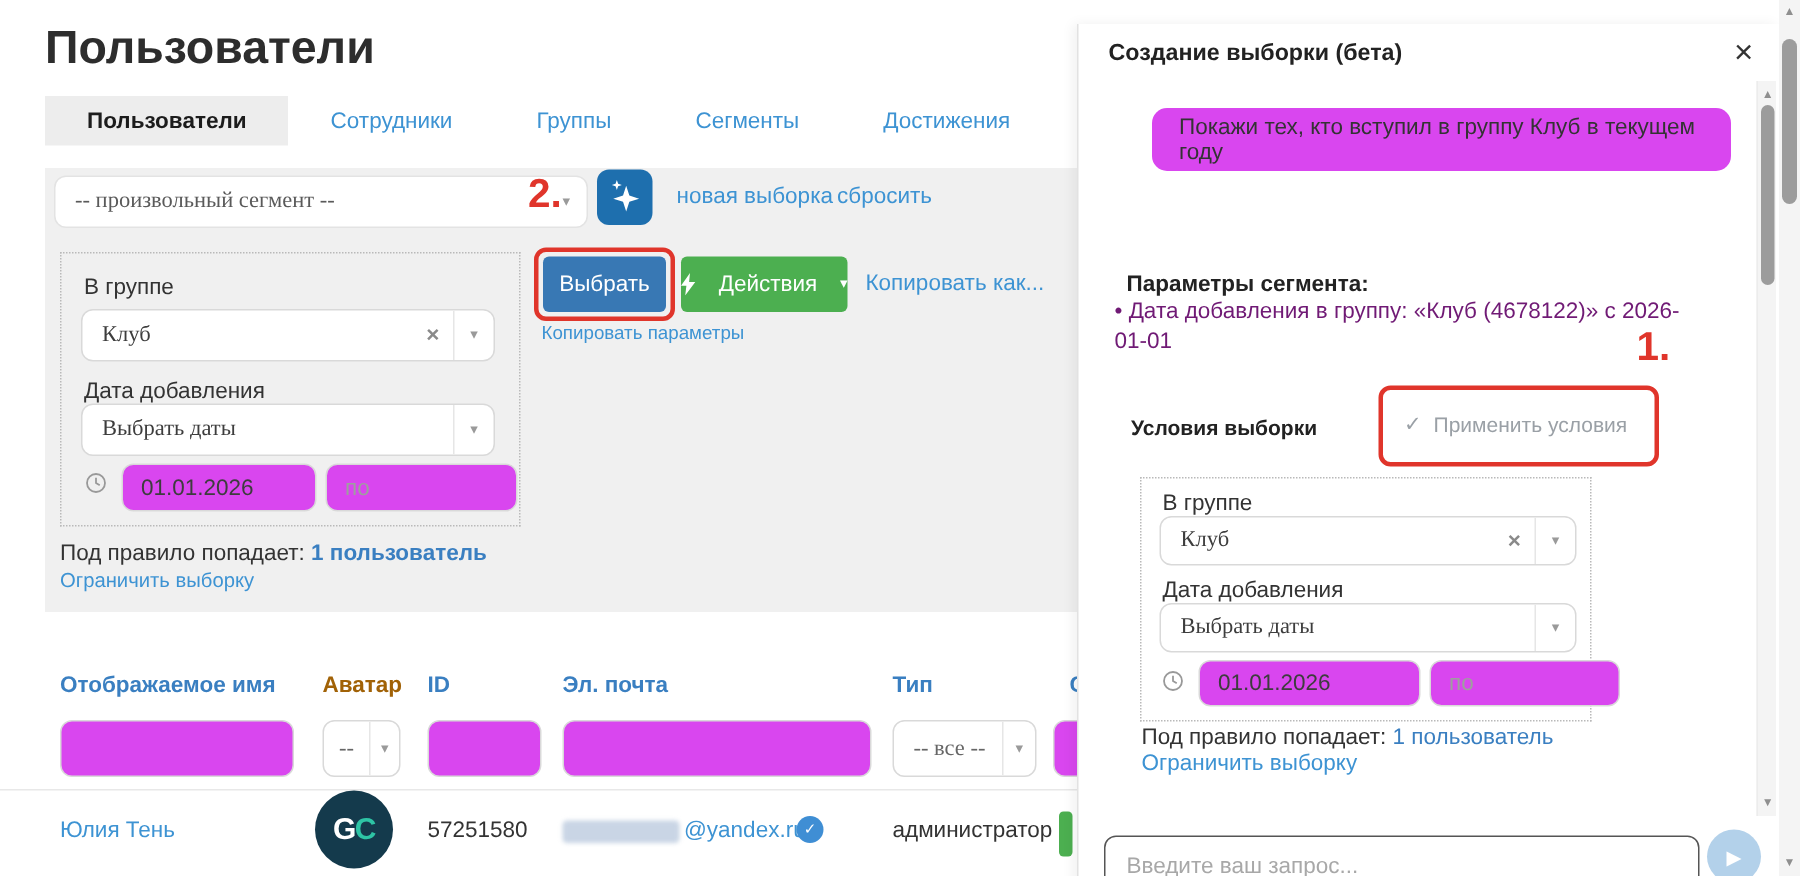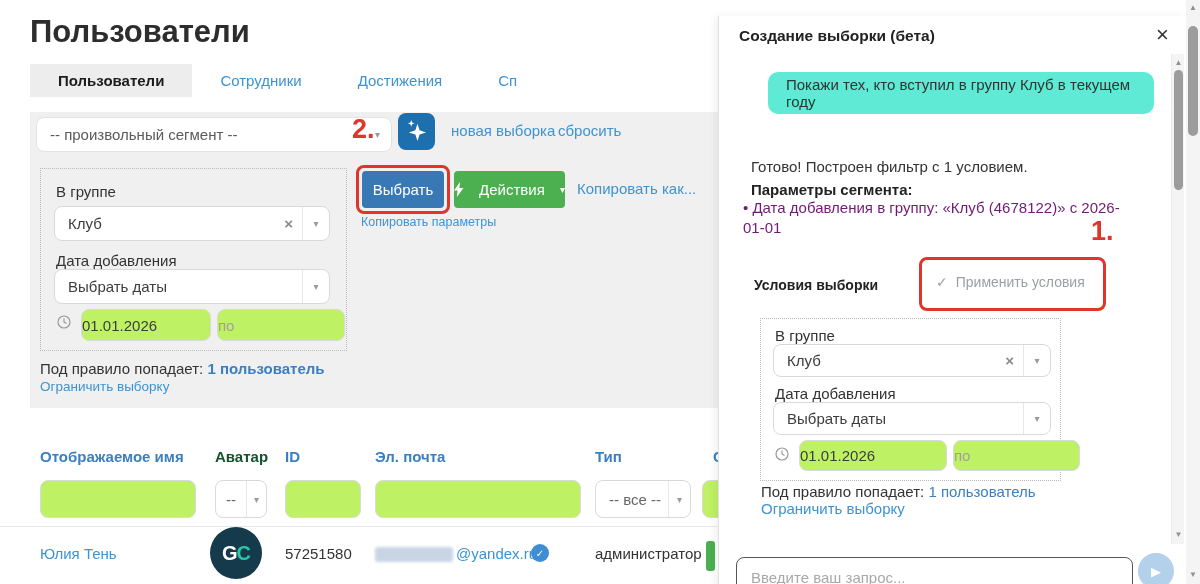--- a/index.html
+++ b/index.html
@@ -15,52 +15,52 @@
   
   .tabs{display:flex;align-items:stretch;height:33px;font-size:15px;}
   .tab{display:flex;align-items:center;padding:0 28px;color:var(--link-blue);cursor:pointer;}
   .tab.active{background:#ededed;color:#1c1c1c;font-weight:bold;}
   
   .gray-panel{background:#f0f0f0;}
   .dotted{border:1px dotted #b9b9b9;}
   
   .sel{background:#fff;border:1px solid #d9d9d9;border-radius:8px;display:flex;align-items:center;
        font-size:15px;color:#3d3d3d;cursor:pointer;overflow:hidden;}
-  .sel .sel-text{flex:1;padding:0 13px;white-space:nowrap;overflow:hidden;}
+  .sel .sel-text{flex:1;padding:0 13px;white-space:nowrap;overflow:hidden;font-family:Liberation Serif, serif;}
   .sel .clear{color:#8a8a8a;font-size:15px;font-weight:bold;padding:0 9px;}
   .sel .sel-arrow{width:27px;align-self:stretch;display:flex;align-items:center;justify-content:center;
        border-left:1px solid #e6e6e6;color:#9a9a9a;font-size:10px;}
   .sel.noborder-arrow .sel-arrow{border-left:none;}
-  .inp{background:#bef264;border:1px solid #d9d9d9;border-radius:8px;font-size:15px;color:#3d3d3d;
-       padding:0 0;outline:none;font-family:inherit;}
+  .inp{background:#d946ef;border:1px solid #d9d9d9;border-radius:8px;font-size:15px;color:#3d3d3d;
+       padding:0 12px;outline:none;font-family:inherit;}
   .inp::placeholder{color:#9f9f9f;}
   .lbl{font-size:15px;color:#333;}
   .btn-blue{background:var(--primary-blue);color:#fff;border:none;border-radius:4px;
        font-size:15px;font-family:inherit;cursor:pointer;}
   .btn-green{background:var(--action-green);color:#fff;border:none;border-radius:4px;
        font-size:15px;font-family:inherit;cursor:pointer;display:flex;align-items:center;
        justify-content:center;gap:7px;}
   .red-box{border:3px solid var(--highlight-red);border-radius:8px;background:transparent;pointer-events:none;}
   .annotation{color:var(--highlight-red);font-size:27px;font-weight:bold;}
   .small-link{font-size:12.5px;}
   .rule-line{font-size:15px;color:#333;}
   .rule-line b{color:var(--header-blue);}
   .limit{font-size:13.5px;}
   
   .th{font-size:15px;font-weight:bold;color:var(--header-blue);cursor:pointer;}
-  .th.plain{color:#14532d;cursor:default;}
+  .th.plain{color:#a16207;cursor:default;}
   .avatar{width:52px;height:52px;border-radius:50%;background:var(--avatar-bg);display:flex;
        align-items:center;justify-content:center;font-weight:bold;font-size:20px;letter-spacing:-1px;}
   .avatar .l1{color:#fff;} .avatar .l2{color:var(--avatar-accent);}
   .blur-box{background:#c9d5e5;border-radius:3px;filter:blur(1.5px);}
   .verified{width:18px;height:18px;border-radius:50%;background:#3f8ed4;color:#fff;display:inline-flex;
        align-items:center;justify-content:center;font-size:10px;cursor:pointer;}
   
   .side-panel{background:#fff;border-left:1px solid #e2e2e2;box-shadow:-3px 0 8px rgba(0,0,0,.06);}
-  .bubble{background:#5eead4;border-radius:10px;display:flex;align-items:center;padding:16px 18px;
+  .bubble{background:#d946ef;border-radius:10px;display:flex;align-items:center;padding:16px 18px;
        font-size:15px;color:#333;}
   .panel-title{font-size:15.5px;font-weight:bold;color:#222;}
   .close-x{font-size:22px;color:#333;cursor:pointer;line-height:1;}
   .apply-btn{color:#9aa0a6;font-size:14px;background:none;border:none;font-family:inherit;cursor:pointer;
        display:flex;align-items:center;gap:8px;}
   .query-input{border:1px solid #555;border-radius:8px;font-size:15px;padding:0 14px;outline:none;
        font-family:inherit;color:#333;background:#fff;}
   .query-input::placeholder{color:#a8a8a8;}
   .send-btn{border-radius:50%;background:#b3d1ea;color:#fff;display:flex;align-items:center;
        justify-content:center;font-size:13px;border:none;cursor:pointer;}
@@ -71,20 +71,22 @@
   .clock{stroke:#999;fill:none;}
 </style>
 </head>
 <body>
 
 <h1 class="abs" style="left:30px;top:14px;font-size:31px;color:#2d2d2d;">Пользователи</h1>
 
 <div class="tabs abs" style="left:30px;top:64px;">
   <div class="tab active">Пользователи</div>
   <div class="tab">Сотрудники</div>
+  <div class="tab">Группы</div>
+  <div class="tab">Сегменты</div>
   <div class="tab">Достижения</div>
   <div class="tab">Сп</div>
 </div>
 
 <div class="gray-panel abs" style="left:30px;top:112px;width:702px;height:296px;">
 
   <div class="sel abs noborder-arrow" style="left:6px;top:5px;width:356px;height:35px;border-color:#e3e3e3;">
     <span class="sel-text" style="color:#5a5a5a;">-- произвольный сегмент --</span>
     <span class="sel-arrow">▾</span>
   </div>
@@ -178,21 +180,20 @@
 
 <div class="side-panel abs" style="left:718px;top:0;width:468px;height:584px;z-index:5;margin-top:16px;">
 
   <div class="panel-title abs" style="left:20px;top:11px;">Создание выборки (бета)</div>
   <div class="close-x abs" style="left:437px;top:8px;">×</div>
 
   <div class="bubble abs" style="left:49px;top:56px;width:386px;height:42px;">
     <span>Покажи тех, кто вступил в группу Клуб в текущем году</span>
   </div>
 
-  <div class="abs" style="left:32px;top:142px;font-size:15px;color:#333;">Готово! Построен фильтр с 1 условием.</div>
   <div class="abs" style="left:32px;top:165px;font-size:15px;font-weight:bold;color:#222;">Параметры сегмента:</div>
   <div class="abs" style="left:24px;top:182px;width:392px;font-size:15px;color:#701a75;line-height:1.35;">• Дата добавления в группу: «Клуб (4678122)» с 2026-01-01</div>
 
   <div class="annotation abs" style="left:372px;top:200px;">1.</div>
 
   <div class="abs" style="left:35px;top:261px;font-size:14px;font-weight:bold;color:#222;">Условия выборки</div>
   <div class="red-box abs" style="left:200px;top:241px;width:187px;height:54px;"></div>
   <button class="apply-btn abs" style="left:217px;top:258px;">
     <span>✓</span>
     <span>Применить условия</span>

